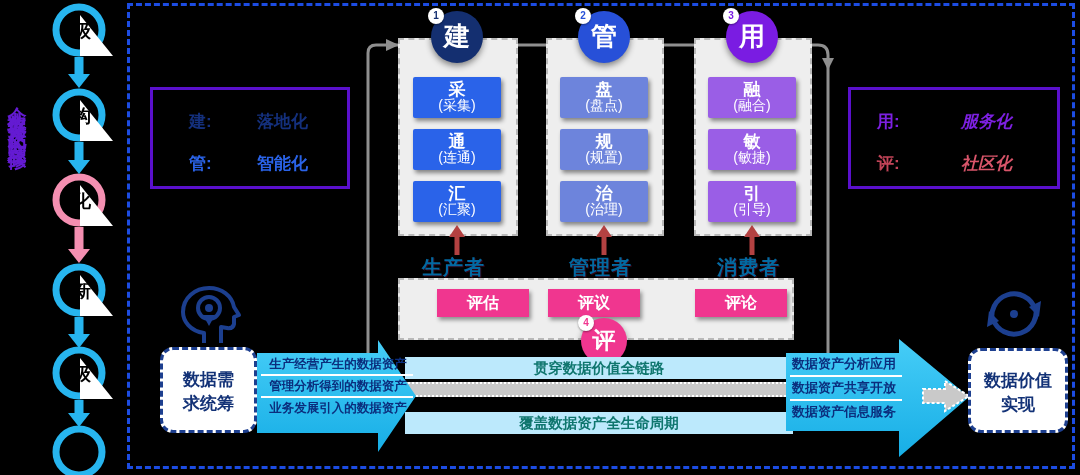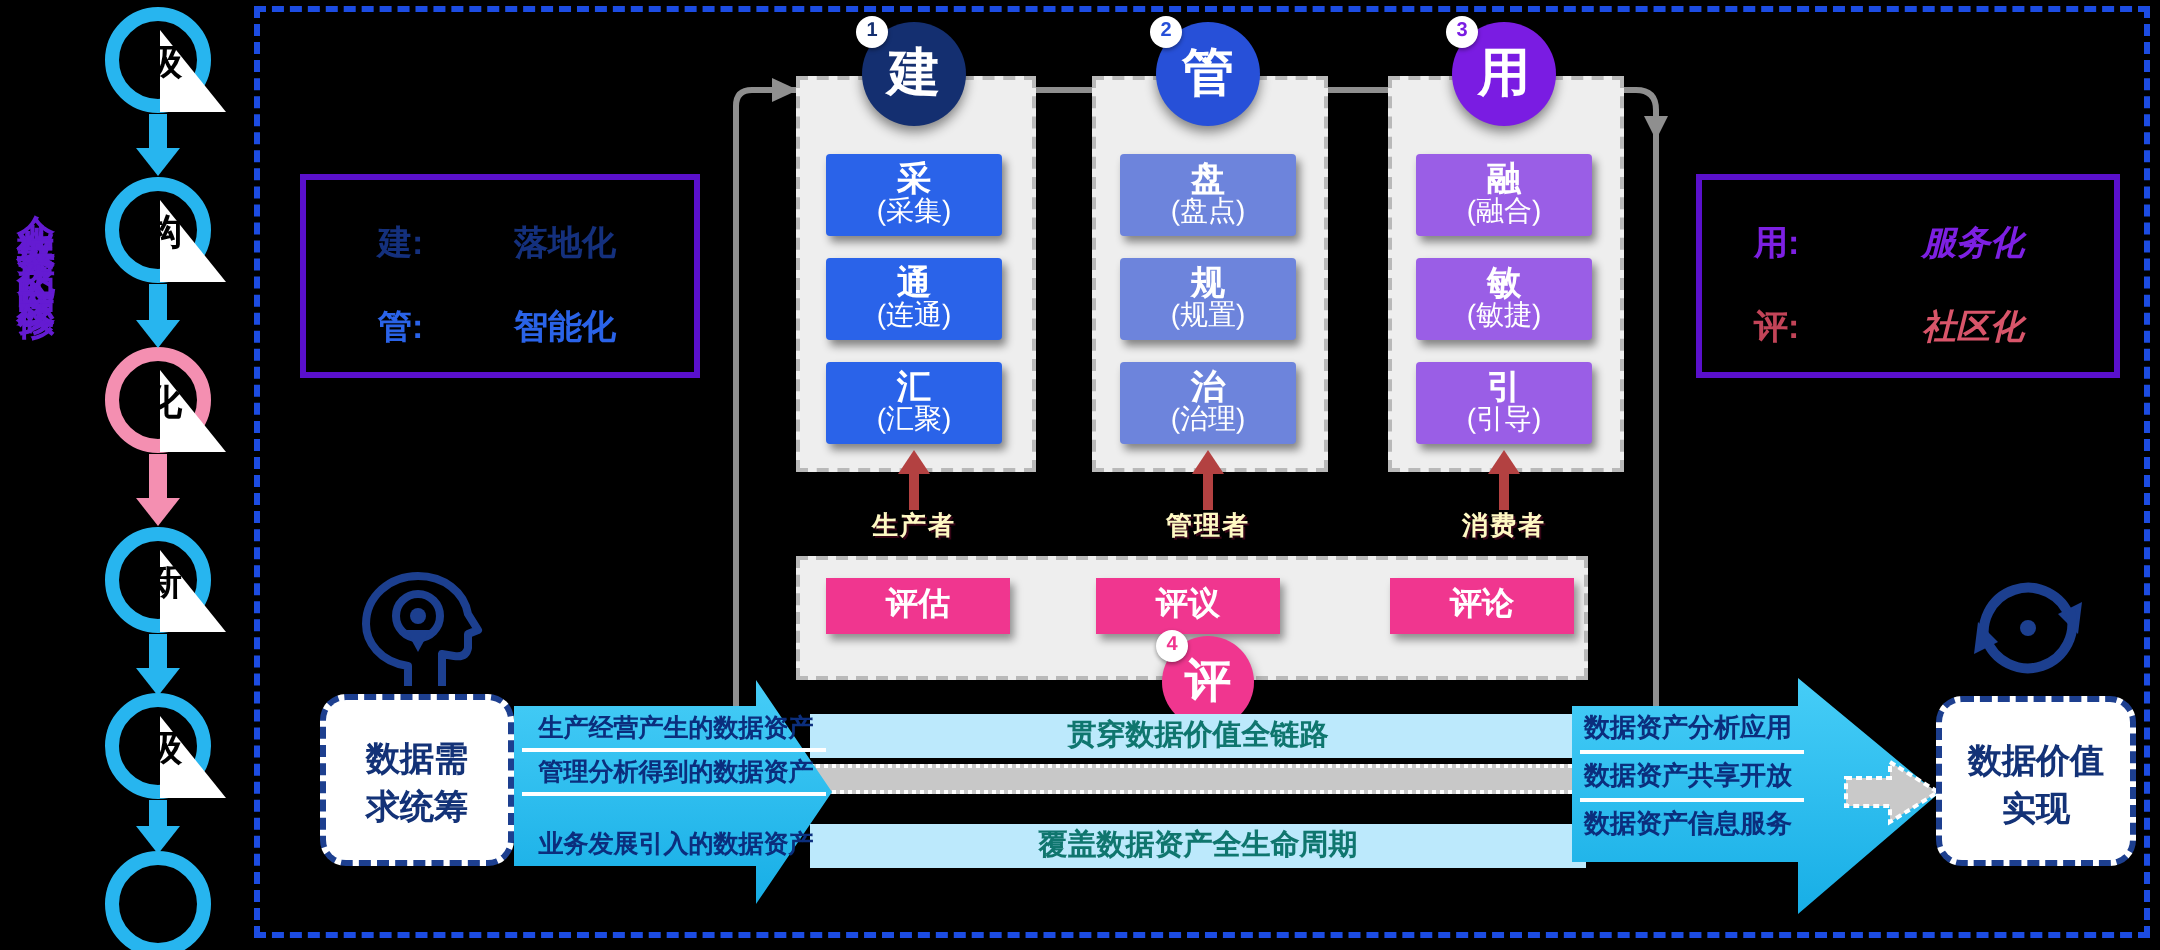--- a/index.html
+++ b/index.html
@@ -35,39 +35,39 @@
   
   .item-box{width:88px;height:41px;border-radius:2px;color:#fff;text-align:center;
             box-shadow:2px 3px 4px rgba(0,0,0,.45);}
   .item-main{font-size:17px;font-weight:bold;line-height:19px;margin-top:3px;}
   .item-sub{font-size:14px;line-height:13px;}
   .bg-p0{background:#2a63e9}.bg-p1{background:#6d84dc}.bg-p2{background:#9a5ee6}
   .row-0{top:77px}.row-1{top:129px}.row-2{top:181px}
   .col-0{left:413px}.col-1{left:560px}.col-2{left:708px}
   
   .up-arrow{top:225px;width:16px;height:30px;}
-  .role{top:254px;width:70px;text-align:center;font-size:13px;font-weight:bold;color:#fef9c3;
+  .role{top:254px;width:70px;font-size:20px;font-weight:bold;color:#0369a1;
         text-shadow:1px 1px 0 rgba(96,8,40,.55);letter-spacing:1px;}
   
   #review-box{left:398px;top:278px;width:396px;height:62px;background:#eeeeee;border:2px dashed #b9b9b9;box-sizing:border-box;}
   .pink-chip{top:289px;width:92px;height:28px;background:#f0368f;color:#fff;font-size:16px;font-weight:bold;
              text-align:center;line-height:28px;box-shadow:2px 3px 4px rgba(0,0,0,.4);}
-  #chip-0{left:413px}#chip-1{left:548px}#chip-2{left:695px}
+  #chip-0{left:437px}#chip-1{left:548px}#chip-2{left:695px}
   #review-circle{left:581px;top:318px;width:46px;height:46px;border-radius:50%;background:#f0368f;color:#fff;
                  font-size:23px;font-weight:bold;text-align:center;line-height:45px;box-shadow:0 3px 6px rgba(0,0,0,.45);}
   #review-circle .num-badge{color:#f0368f;}
   
   .flow-box{box-sizing:border-box;background:#fff;border:3px dashed #1d3f8f;border-radius:13px;
             text-align:center;font-size:17px;font-weight:bold;color:#133277;}
   #demand-box{left:160px;top:347px;width:97px;height:86px;padding-top:18px;line-height:24px;}
   #value-box{left:968px;top:348px;width:100px;height:85px;padding-top:18px;line-height:24px;}
   .arrow-rows{font-weight:bold;color:#0b2e7d;}
   #left-rows{left:261px;top:354px;width:152px;font-size:12.5px;text-align:center;}
   #left-rows .ar-row{height:20px;line-height:20px;border-bottom:2px solid #fff;padding-left:2px;}
-  #left-rows .ar-row:last-child{border-bottom:none;margin-top:14px;}
+  #left-rows .ar-row:last-child{border-bottom:none;}
   #right-rows{left:790px;top:353px;width:112px;font-size:13px;}
   #right-rows .ar-row{height:22px;line-height:22px;border-bottom:2px solid #fff;padding-left:2px;}
   #right-rows .ar-row:last-child{border-bottom:none;}
   .band{width:388px;left:405px;text-align:center;font-size:14.5px;font-weight:bold;color:#0f766e;}
   #band-top{top:357px;height:22px;line-height:22px;background:#bce9fc;}
   #band-mid{top:382px;height:15px;background:#c8c8c8;border-top:2px dotted #fff;border-bottom:2px dotted #fff;box-sizing:border-box;}
   #band-bot{top:400px;height:22px;line-height:22px;background:#bce9fc;margin-top:12px;}
   svg{display:block;}
 </style>
 </head>

